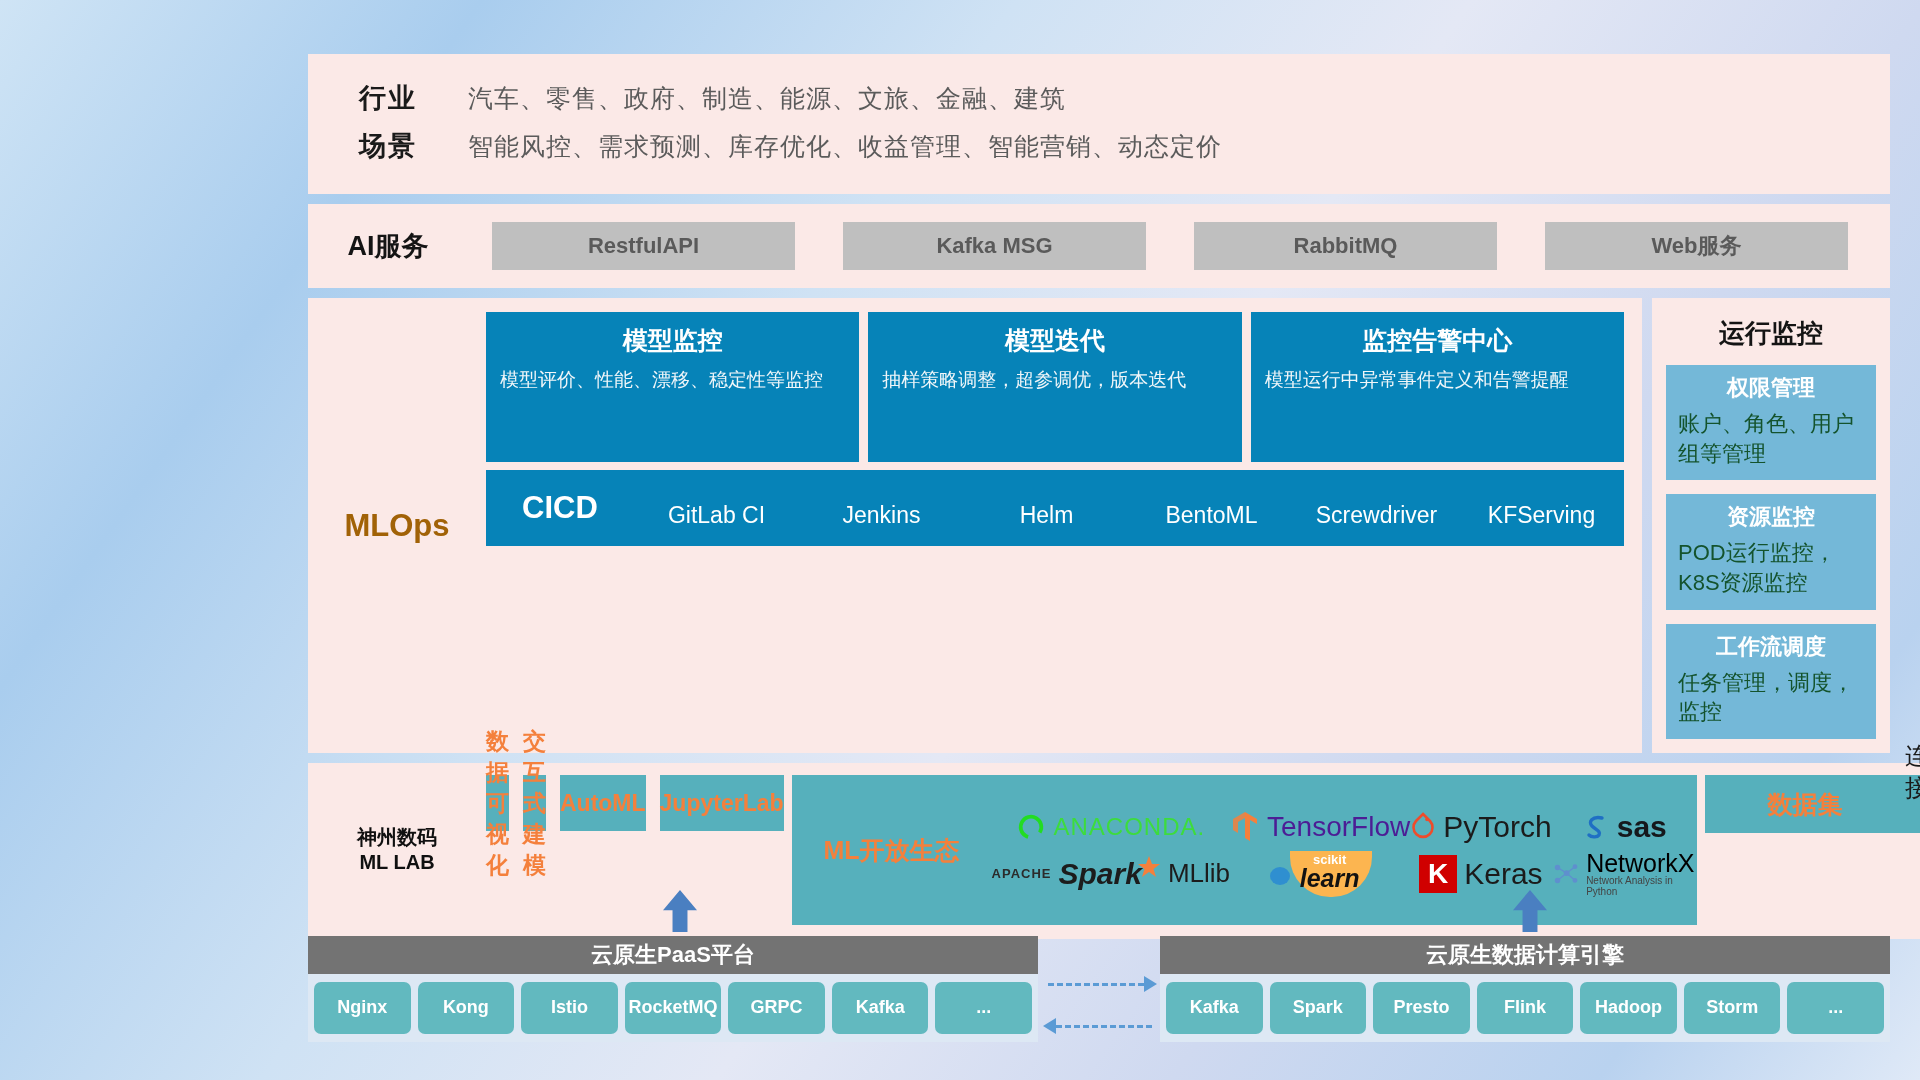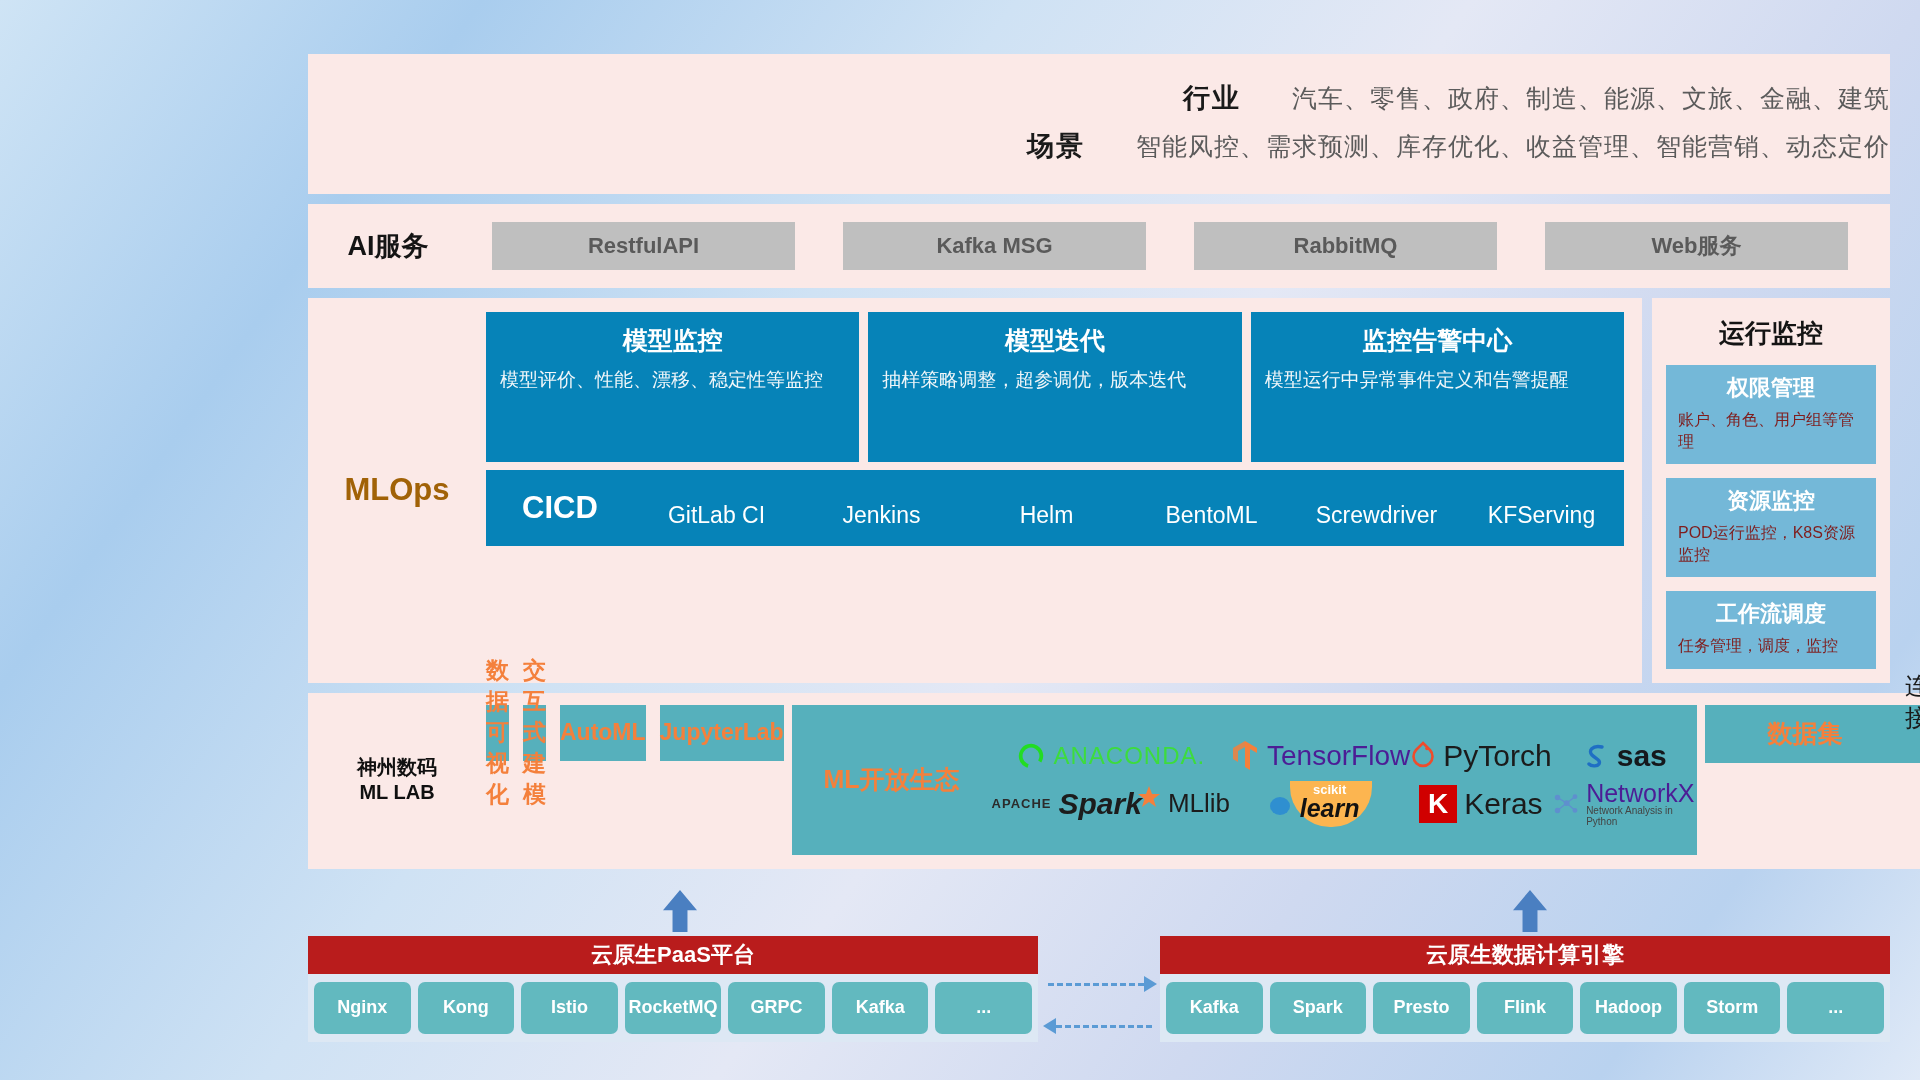--- a/index.html
+++ b/index.html
@@ -28,21 +28,21 @@
   .main { position: absolute; left: 308px; top: 54px; width: 1582px; }
 
   .band {
     background: #fbe9e7;
     margin-bottom: 10px;
     position: relative;
   }
 
   
   .band-industry { padding: 20px 0 22px 0; height: 140px; }
-  .kv-row { display: flex; align-items: center; height: 48px; justify-content: flex-end; }
+  .kv-row { display: flex; align-items: center; height: 48px; }
   .kv-key {
     width: 160px; text-align: center; font-size: 27px; font-weight: bold;
     color: #1a1a1a; letter-spacing: 2px;
   }
   .kv-val { font-size: 25px; color: #5b5b5b; letter-spacing: 1px; }
 
   
   .band-ai { height: 84px; display: flex; align-items: center; }
   .band-ai .sec-label {
     width: 160px; text-align: center; font-size: 27px; font-weight: bold; color: #141414;
@@ -81,21 +81,21 @@
 
   
   .panel-monitor {
     width: 238px; background: #fbe9e7; padding: 12px 14px 14px 14px;
     display: flex; flex-direction: column;
   }
   .panel-title { text-align: center; font-size: 26px; font-weight: bold; color: #141414; margin: 6px 0 14px 0; }
   .panel-card { background: #74b8d8; color: #fff; margin-bottom: 14px; padding: 8px 12px 12px 12px; }
   .panel-card:last-child { margin-bottom: 0; }
   .panel-card h5 { font-size: 22px; text-align: center; font-weight: bold; margin-bottom: 6px; }
-  .panel-card p { font-size: 16px; line-height: 1.35; color: #7f1d1d; }
+  .panel-card p { font-size: 22px; line-height: 1.35; color: #14532d; }
 
   
   .row4 { display: flex; gap: 10px; }
   .band-model { flex: 1; background: #fbe9e7; display: flex; padding: 12px 18px 14px 0; }
   .band-model .sec-label {
     width: 178px; display: flex; align-items: center; justify-content: center; text-align: center;
     font-size: 20px; font-weight: bold; color: #101010; line-height: 1.25;
   }
   .model-col { flex: 1; display: flex; flex-direction: row; gap: 8px; }
   .tabs { display: flex; gap: 14px; }
@@ -115,21 +115,21 @@
   .ds-item { flex: 1; text-align: center; font-size: 24px; color: #1a1a1a; }
 
   
   .bottom { position: absolute; left: 308px; top: 890px; width: 1582px; height: 140px; }
   .arrow-up {
     position: absolute; width: 34px; height: 42px; background: #4a7fc1;
     clip-path: polygon(50% 0%, 100% 48%, 72% 48%, 72% 100%, 28% 100%, 28% 48%, 0% 48%);
   }
   .cloud-group { position: absolute; top: 46px; }
   .cloud-head {
-    background: #b91c1c; color: #fff; height: 38px; display: flex; align-items: center; justify-content: center;
+    background: #737373; color: #fff; height: 38px; display: flex; align-items: center; justify-content: center;
     font-size: 22px; font-weight: bold;
   }
   .cloud-body { background: #dde8f4; padding: 8px 6px; display: flex; gap: 7px; }
   .cloud-chip {
     flex: 1; background: #62b9bf; color: #fff; border-radius: 7px; height: 52px;
     display: flex; align-items: center; justify-content: center; text-align: center;
     font-size: 18px; font-weight: bold; line-height: 1.1; padding: 0 2px;
   }
   .dash { position: absolute; height: 0; border-top: 3px dashed #5b9bd5; }
   .dash-head { position: absolute; width: 0; height: 0; border-style: solid; }
@@ -296,21 +296,21 @@
                     </g>
                     <g fill="#5f8fce">
                       <circle cx="6" cy="7" r="3"></circle>
                       <circle cx="6" cy="21" r="3"></circle>
                       <circle cx="16" cy="13" r="3.2"></circle>
                       <circle cx="25" cy="6" r="2.6"></circle>
                       <circle cx="25" cy="21" r="2.6"></circle>
                     </g>
                   </svg>
                 <span style="line-height:1.05;">
-                  <span style="display:block;color:#4c1d95;font-size:25px;">NetworkX</span>
+                  <span style="display:block;color:#000000;font-size:25px;">NetworkX</span>
                   <span style="display:block;color:#444;font-size:10px;">Network Analysis in Python</span>
                 </span>
               </div>
 
             </div>
           </div>
 
           <div class="ds-bar">
             <div class="ds-title">数据集</div>
             <div class="ds-items">

